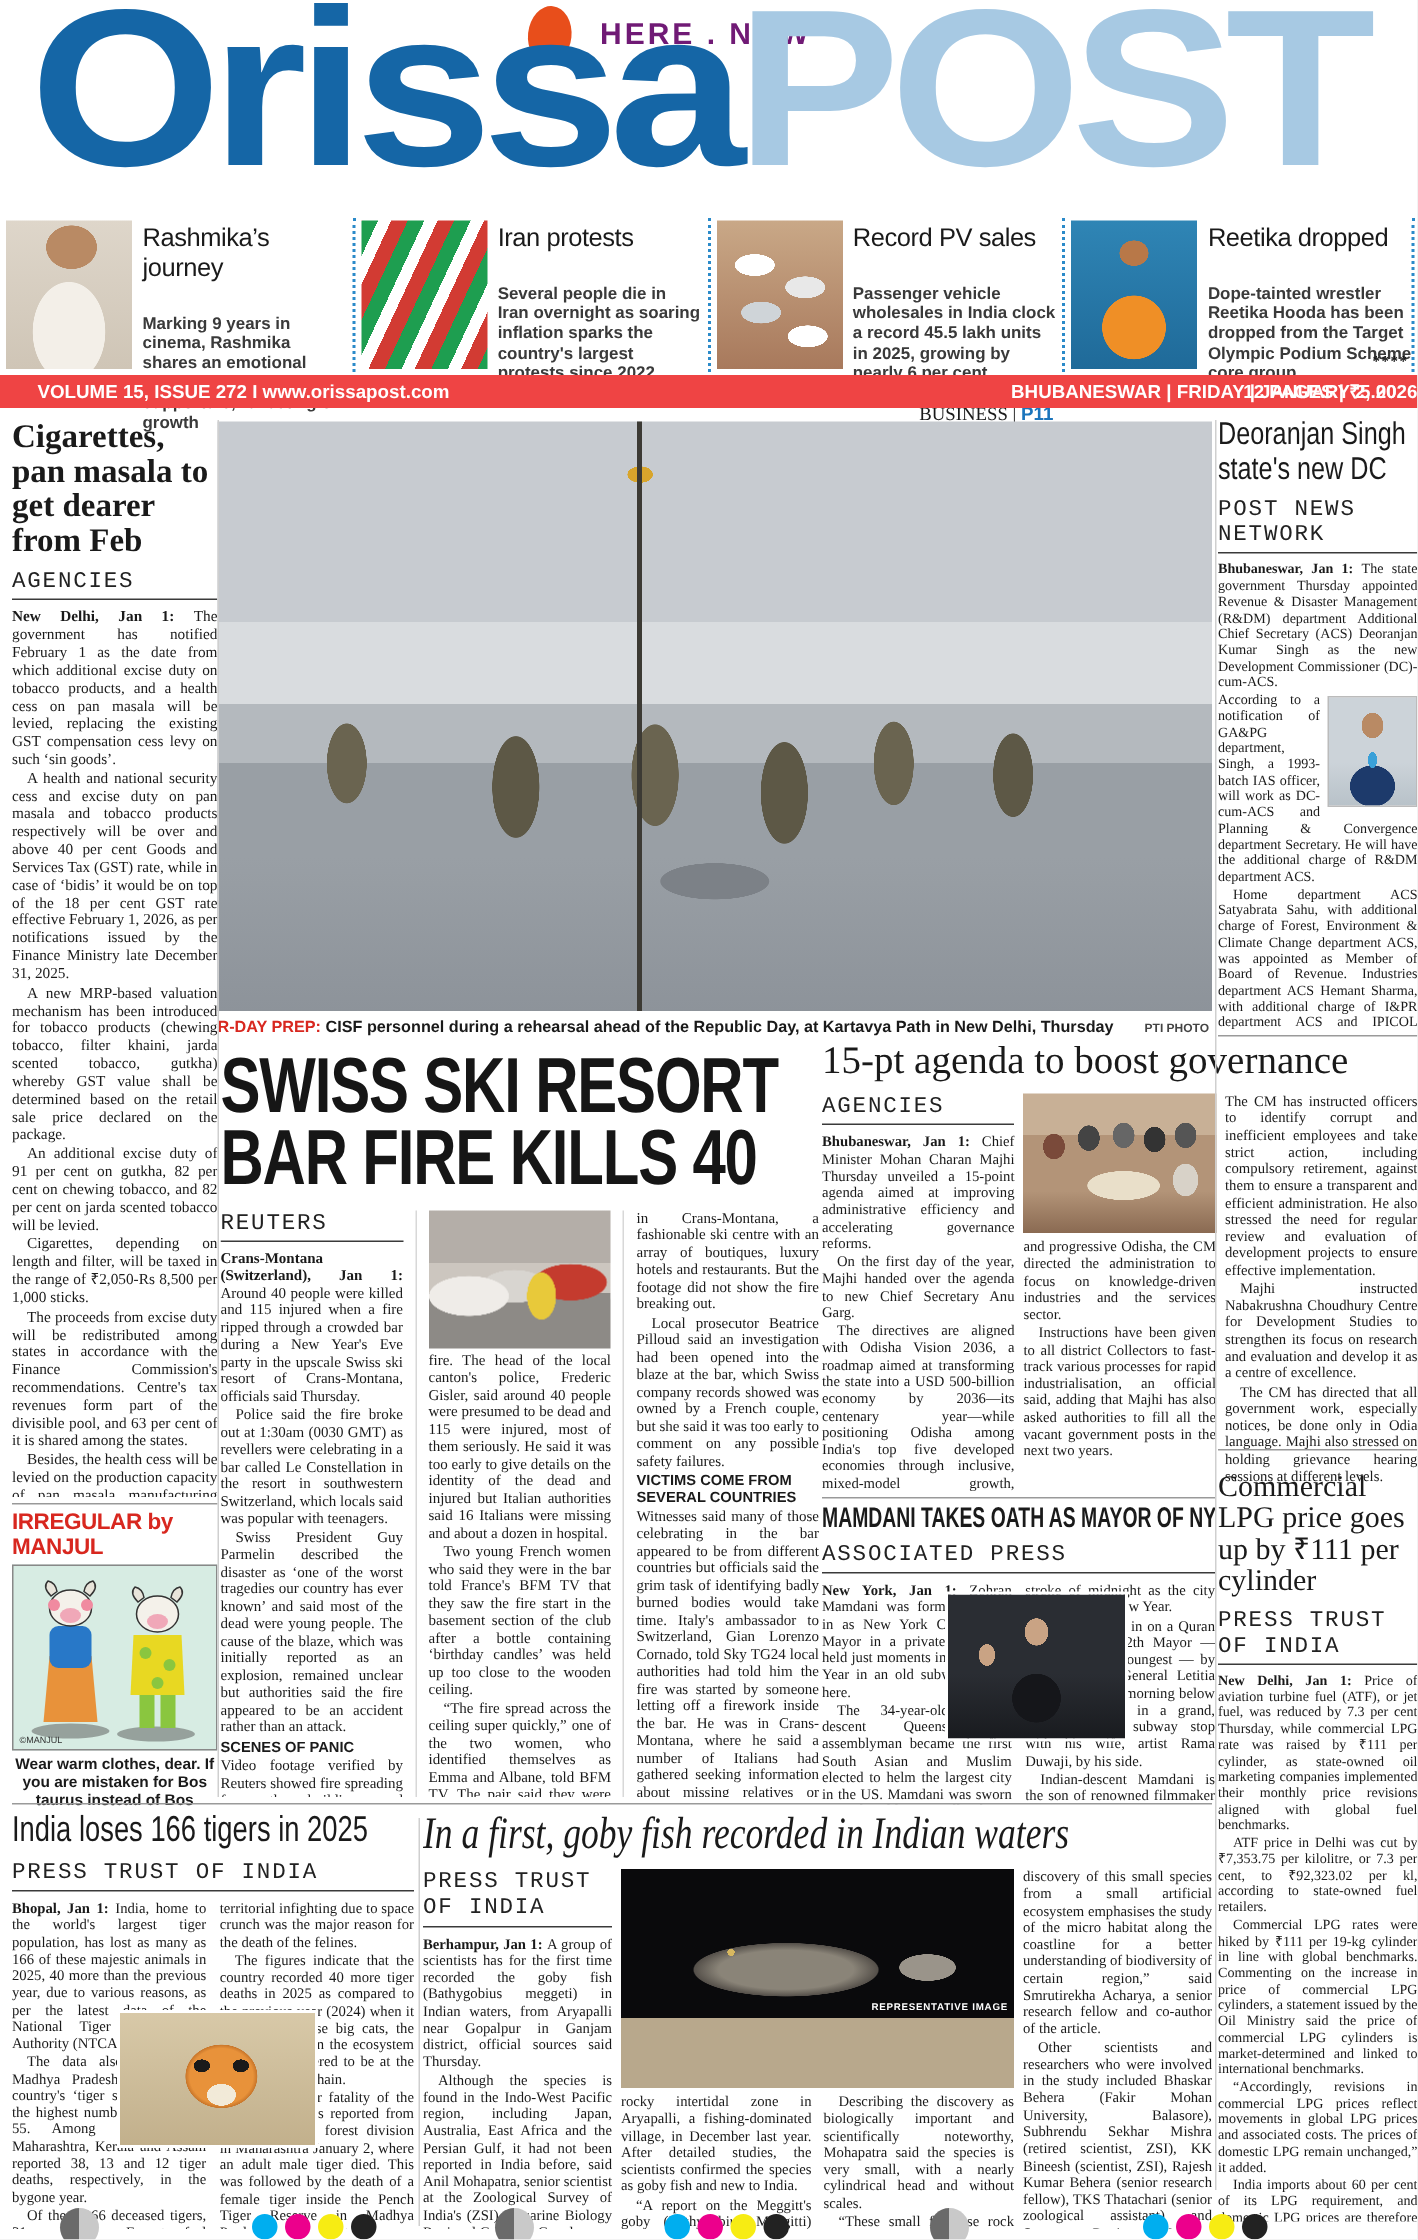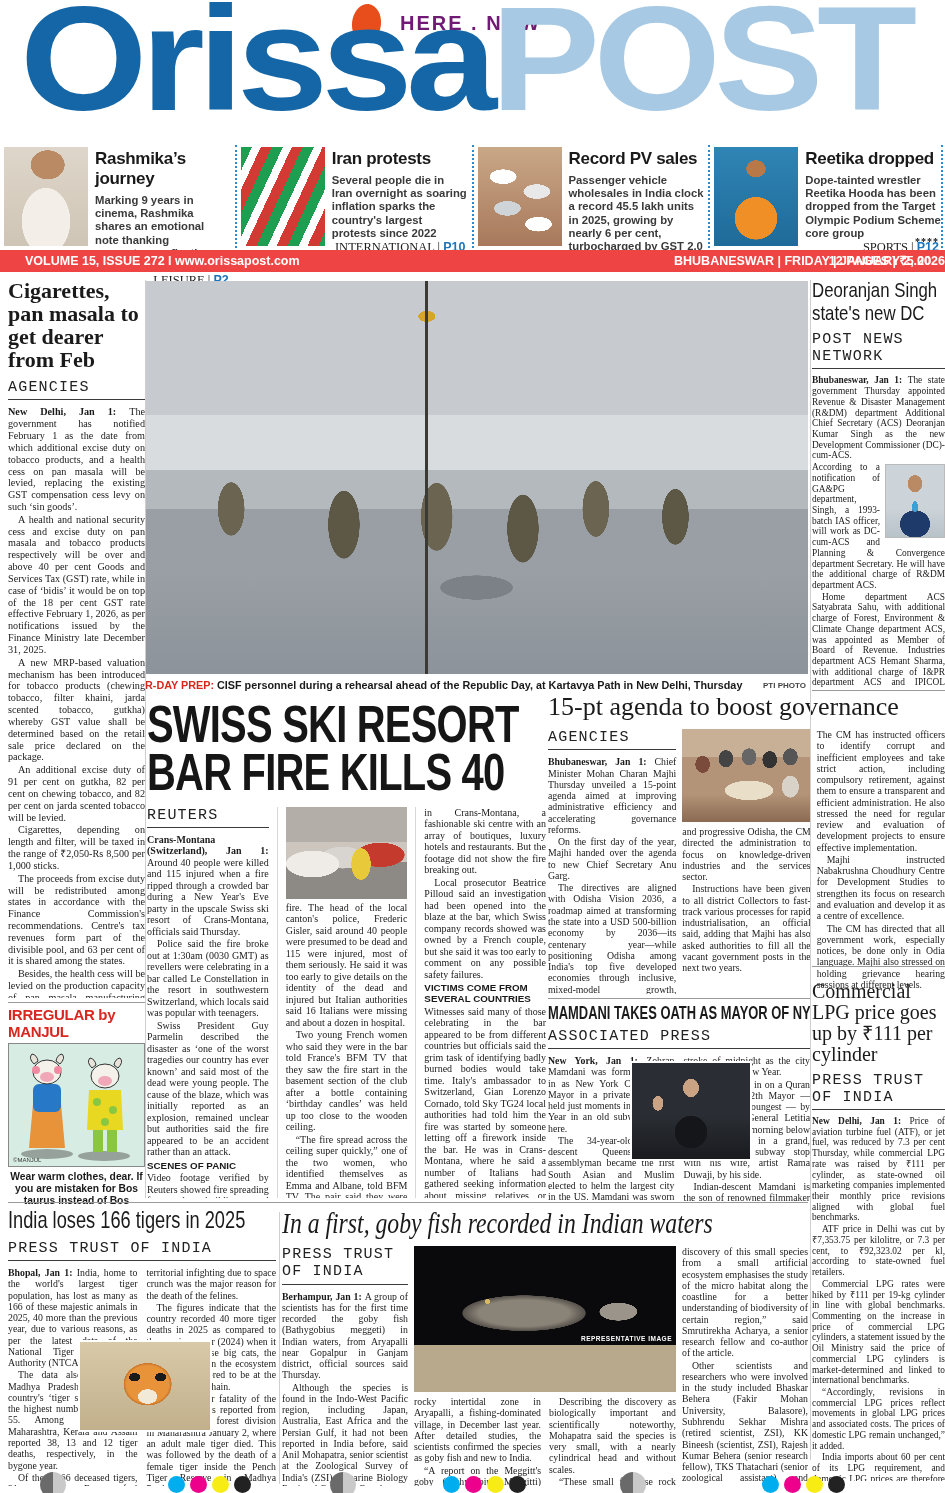--- a/index.html
+++ b/index.html
@@ -15,21 +15,21 @@
   .mast-dot{position:absolute;left:352px;top:4px;width:29px;height:39px;background:#e84e1b;border-radius:50%;transform:rotate(6deg);}
   .mast-tag{position:absolute;left:400px;top:12px;font-family:"Liberation Sans",sans-serif;
       font-weight:700;font-size:20px;letter-spacing:2px;color:#701a75;}
   
   .teasers{position:absolute;left:0;top:145px;width:945px;height:103px;display:flex;}
   .teaser{flex:1 1 0;display:flex;gap:7px;padding:2px 4px 0 4px;}
   .teaser + .teaser{border-left:2px dotted #2b8ac9;justify-content:center;}
   .teasers:after{content:"";position:absolute;right:2px;top:0;height:100%;border-left:2px dotted #2b8ac9;}
   .tz-photo{width:84px;height:99px;flex:0 0 84px;}
   .tz-body{flex:1;display:flex;flex-direction:column;}
-  .tz-title{font-family:"Liberation Sans",sans-serif;font-weight:700;font-size:17px;letter-spacing:-.3px;margin:2px 0 5px;}
+  .tz-title{font-family:"Liberation Sans",sans-serif;font-weight:400;font-size:17px;letter-spacing:-.3px;margin:2px 0 21px;}
   .tz-text{font-family:"Liberation Sans",sans-serif;font-weight:700;font-size:11.3px;line-height:1.17;color:#3a3a3a;}
   .tz-sect{margin-top:auto;text-align:right;font-size:12.5px;padding-right:2px;}
   .tz-page{color:#1b75bc;font-family:"Liberation Sans",sans-serif;font-weight:700;}
   .ph-rashmika{background:radial-gradient(28px 24px at 52% 18%,#b98a64 0 60%,transparent 61%),
       radial-gradient(40px 55px at 50% 75%,#f3efe8 0 60%,transparent 61%),
       linear-gradient(180deg,#ded6ca,#cfc5b6);}
   .ph-iran{background:repeating-linear-gradient(115deg,#1e9e50 0 10px,#fff 10px 18px,#d23b33 18px 28px);}
   .ph-pv{background:radial-gradient(22px 12px at 30% 30%,#fff 0 60%,transparent 61%),
       radial-gradient(22px 12px at 70% 45%,#e8e8e8 0 60%,transparent 61%),
       radial-gradient(22px 12px at 35% 62%,#cfd4d8 0 60%,transparent 61%),

